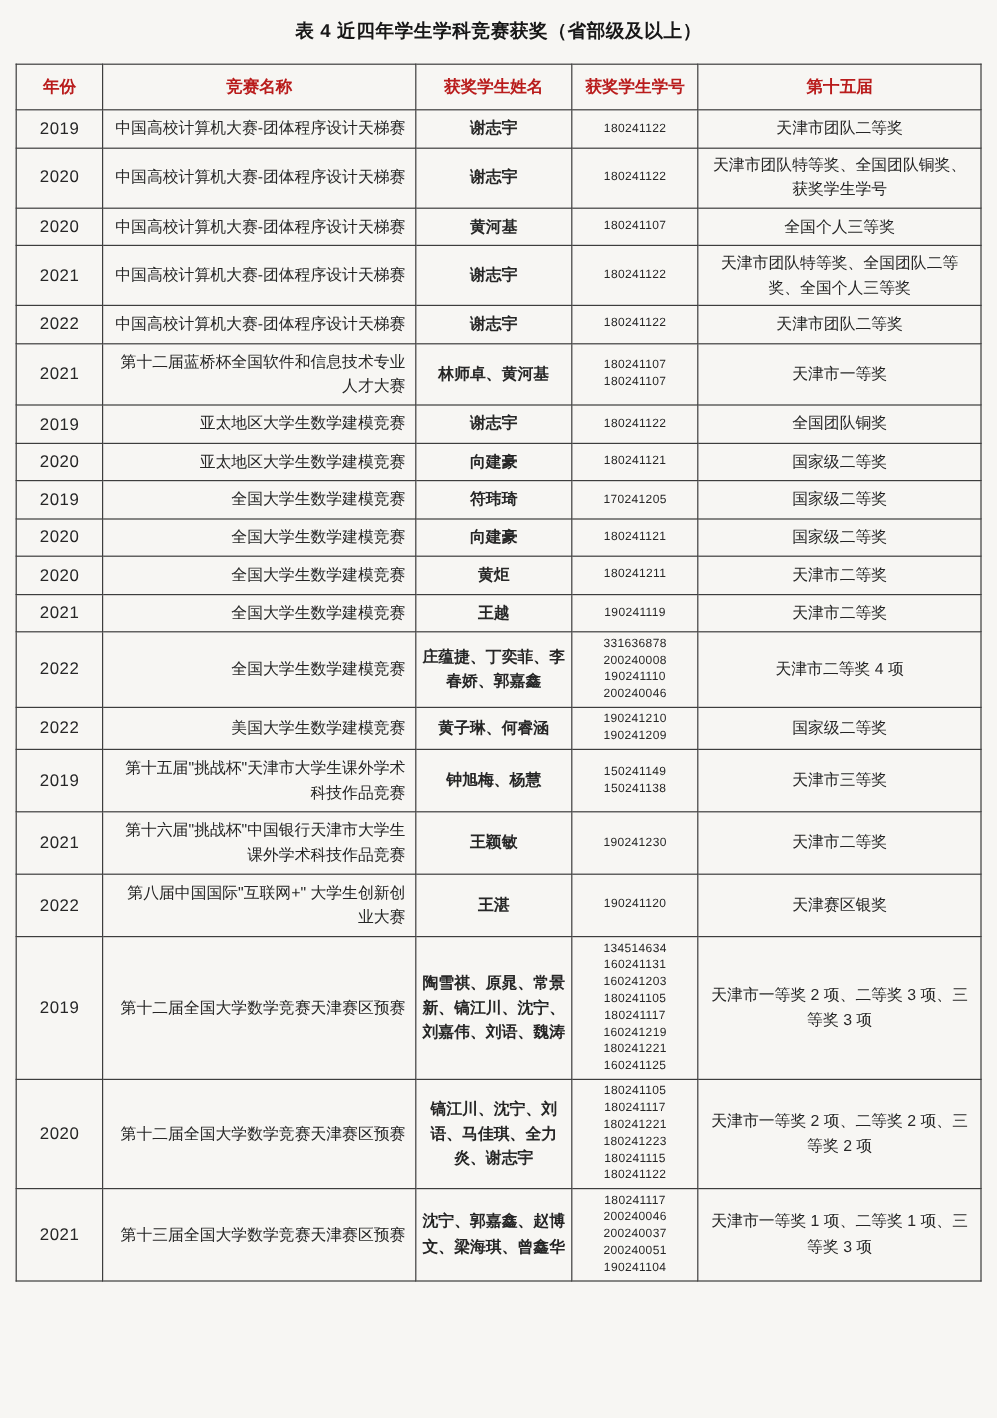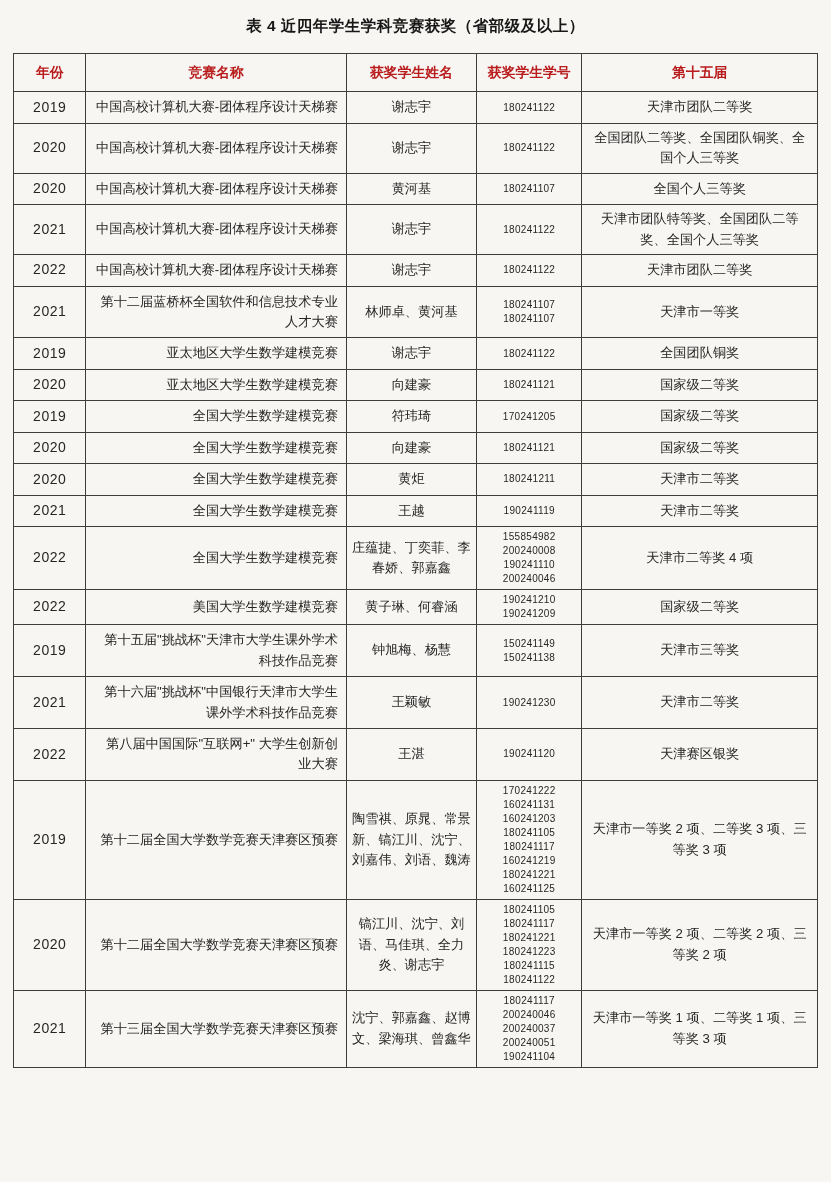--- a/index.html
+++ b/index.html
@@ -51,21 +51,21 @@
     letter-spacing: 0.5px;
   }
   .awards td.ids {
     font-size: 10px;
     line-height: 1.4;
     padding: 3px 2px;
     letter-spacing: 0.3px;
   }
   .awards td.ids .id-line { white-space: nowrap; }
   .awards td.competition { padding: 5px 8px; text-align: right; }
-  .awards td.students { padding: 4px 3px; }
+  .awards td.students { padding: 4px 3px; font-weight: bold; }
   .awards td.award { padding: 4px 8px; text-align: center; }
 </style>
 </head>
 <body>
 
 <div class="page">
   <div class="doc-title">表 4 近四年学生学科竞赛获奖（省部级及以上）</div>
 
   <table class="awards">
     <colgroup>
@@ -94,21 +94,21 @@
           </td>
           <td class="award">天津市团队二等奖</td>
         </tr>
         <tr>
           <td class="year">2020</td>
           <td class="competition">中国高校计算机大赛-团体程序设计天梯赛</td>
           <td class="students">谢志宇</td>
           <td class="ids">
             <div class="id-line">180241122</div>
           </td>
-          <td class="award">全国团队二等奖、全国团队铜奖、全国个人三等奖</td>
+          <td class="award">天津市团队特等奖、全国团队铜奖、获奖学生学号</td>
         </tr>
         <tr>
           <td class="year">2020</td>
           <td class="competition">中国高校计算机大赛-团体程序设计天梯赛</td>
           <td class="students">黄河基</td>
           <td class="ids">
             <div class="id-line">180241107</div>
           </td>
           <td class="award">全国个人三等奖</td>
         </tr>
@@ -192,21 +192,21 @@
           <td class="ids">
             <div class="id-line">190241119</div>
           </td>
           <td class="award">天津市二等奖</td>
         </tr>
         <tr>
           <td class="year">2022</td>
           <td class="competition">全国大学生数学建模竞赛</td>
           <td class="students">庄蕴捷、丁奕菲、李春娇、郭嘉鑫</td>
           <td class="ids">
-            <div class="id-line">155854982</div>
+            <div class="id-line">331636878</div>
             <div class="id-line">200240008</div>
             <div class="id-line">190241110</div>
             <div class="id-line">200240046</div>
           </td>
           <td class="award">天津市二等奖 4 项</td>
         </tr>
         <tr>
           <td class="year">2022</td>
           <td class="competition">美国大学生数学建模竞赛</td>
           <td class="students">黄子琳、何睿涵</td>
@@ -242,21 +242,21 @@
           <td class="ids">
             <div class="id-line">190241120</div>
           </td>
           <td class="award">天津赛区银奖</td>
         </tr>
         <tr>
           <td class="year">2019</td>
           <td class="competition">第十二届全国大学数学竞赛天津赛区预赛</td>
           <td class="students">陶雪祺、原晁、常景新、镐江川、沈宁、刘嘉伟、刘语、魏涛</td>
           <td class="ids">
-            <div class="id-line">170241222</div>
+            <div class="id-line">134514634</div>
             <div class="id-line">160241131</div>
             <div class="id-line">160241203</div>
             <div class="id-line">180241105</div>
             <div class="id-line">180241117</div>
             <div class="id-line">160241219</div>
             <div class="id-line">180241221</div>
             <div class="id-line">160241125</div>
           </td>
           <td class="award">天津市一等奖 2 项、二等奖 3 项、三等奖 3 项</td>
         </tr>

